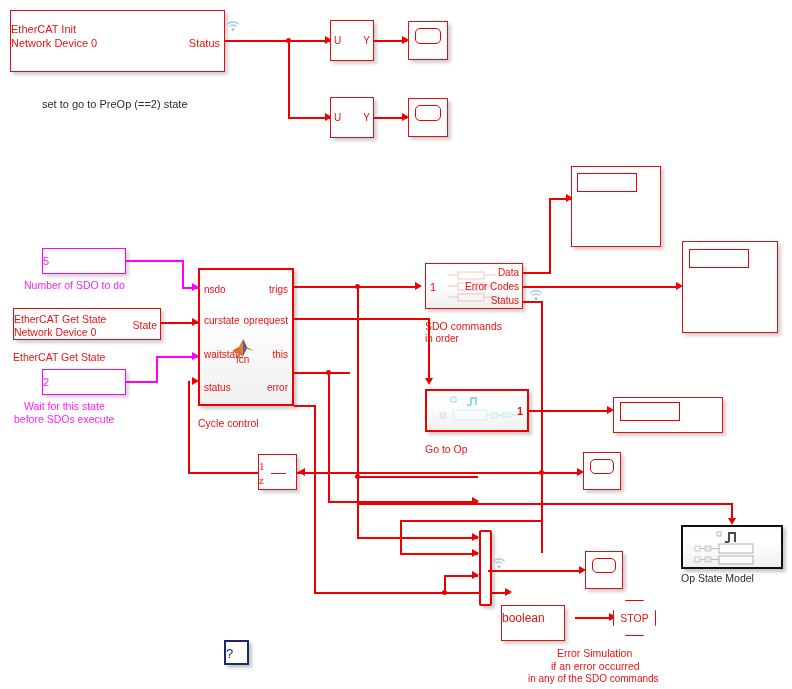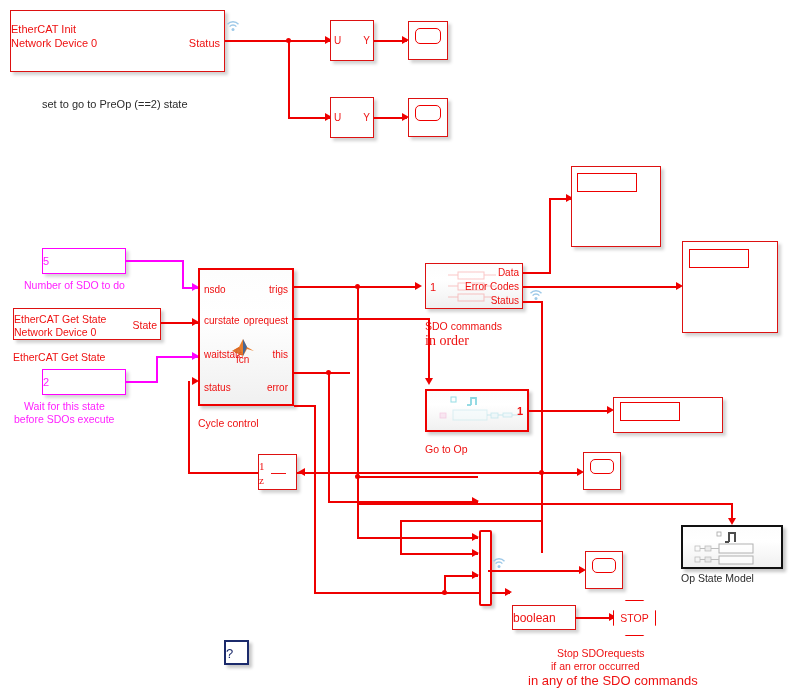--- a/index.html
+++ b/index.html
@@ -156,21 +156,21 @@
       <rect x="14" y="25" width="26" height="7" fill="none" stroke="#e00" stroke-width="1"></rect>
       <line x1="4" y1="6" x2="14" y2="6" stroke="#e00" stroke-width="1"></line>
       <line x1="4" y1="17" x2="14" y2="17" stroke="#e00" stroke-width="1"></line>
       <line x1="4" y1="28" x2="14" y2="28" stroke="#e00" stroke-width="1"></line>
       <line x1="40" y1="6" x2="52" y2="6" stroke="#e00" stroke-width="1"></line>
       <line x1="40" y1="17" x2="52" y2="17" stroke="#e00" stroke-width="1"></line>
       <line x1="40" y1="28" x2="52" y2="28" stroke="#e00" stroke-width="1"></line>
     </svg>
   </div>
   <div class="lbl red ctr" style="left:425px;top:312px;width:98px;font-size:10.5px;">SDO commands</div>
-  <div class="lbl red ctr" style="left:425px;top:325px;width:98px;font-size:14px;font-family:Liberation Serif, serif;">in order</div>
+  <div class="lbl red ctr" style="left:425px;top:325px;width:98px;font-size:10px;">in order</div>
 
   <svg class="wifi" style="left:529px;top:289px;" viewBox="0 0 14 12">
     <path d="M1.5 4.2 A7.5 7.5 0 0 1 12.5 4.2" stroke="#9ec9e8" stroke-width="1.4" fill="none"></path>
     <path d="M3.6 6.6 A4.4 4.4 0 0 1 10.4 6.6" stroke="#9ec9e8" stroke-width="1.3" fill="none"></path>
     <circle cx="7" cy="9.6" r="1.5" fill="#9ec9e8"></circle>
   </svg>
 
   <div class="w wh" style="left:294px;top:286px;width:124px;"></div>
   <div class="dot" style="left:355px;top:284.2px;"></div>
   <div class="arw" style="left:415px;top:282px;"></div>
@@ -272,31 +272,31 @@
     <path d="M3.6 6.6 A4.4 4.4 0 0 1 10.4 6.6" stroke="#9ec9e8" stroke-width="1.3" fill="none"></path>
     <circle cx="7" cy="9.6" r="1.5" fill="#9ec9e8"></circle>
   </svg>
 
   <div class="w wh" style="left:488px;top:570px;width:95px;"></div>
   <div class="arw" style="left:579px;top:566px;"></div>
   <div class="blk red" style="left:585px;top:551px;width:38px;height:38px;">
     <div class="scopein" style="left:6px;top:6px;width:22px;height:13px;"></div>
   </div>
 
-  <div class="blk red" style="left:512px;top:605px;width:64px;height:25px;">
+  <div class="blk red" style="left:501px;top:605px;width:64px;height:36px;">
     <div class="blktxt ctr" style="left:0;top:5px;width:64px;font-size:12px;">boolean</div>
   </div>
   <div class="w wh" style="left:575px;top:617px;width:38px;"></div>
   <div class="arw" style="left:609px;top:613px;"></div>
   <div class="stop" style="left:613px;top:600px;width:43px;height:36px;font-size:10.5px;">
     <span>STOP</span>
   </div>
-  <div class="lbl red ctr" style="left:557px;top:639px;width:155px;font-size:10.5px;">Stop SDOrequests</div>
+  <div class="lbl red ctr" style="left:557px;top:639px;width:155px;font-size:10.5px;">Error Simulation</div>
   <div class="lbl red ctr" style="left:551px;top:652px;width:167px;font-size:10.5px;">if an error occurred</div>
-  <div class="lbl red ctr" style="left:528px;top:665px;width:212px;font-size:13px;">in any of the SDO commands</div>
+  <div class="lbl red ctr" style="left:528px;top:665px;width:212px;font-size:10px;">in any of the SDO commands</div>
 
   <div class="w wh" style="left:357px;top:503px;width:376px;"></div>
   <div class="w wv" style="left:731px;top:503px;height:18px;"></div>
   <div class="arwd" style="left:727.5px;top:518px;"></div>
 
   <div class="blk black gradbg" style="left:681px;top:525px;width:102px;height:44px;">
     <svg style="position:absolute;left:6px;top:3px;width:90px;height:37px;opacity:.75;" viewBox="0 0 90 37">
       <rect x="28" y="2" width="4" height="4" fill="none" stroke="#888" stroke-width=".8"></rect>
       <path d="M40 12 L40 3 L46 3 L46 12" fill="none" stroke="#111" stroke-width="2"></path>
       <path d="M36 12 L40 12" stroke="#111" stroke-width="2"></path>

